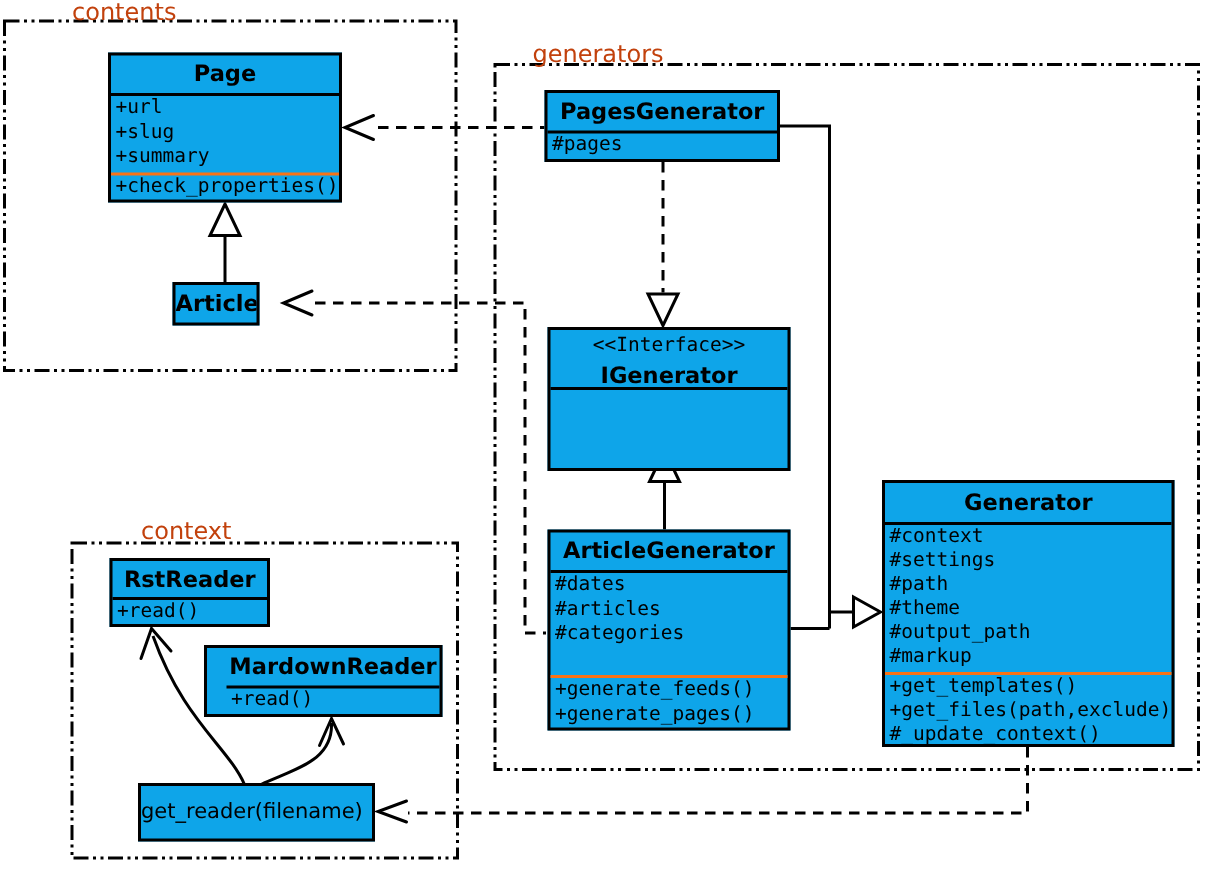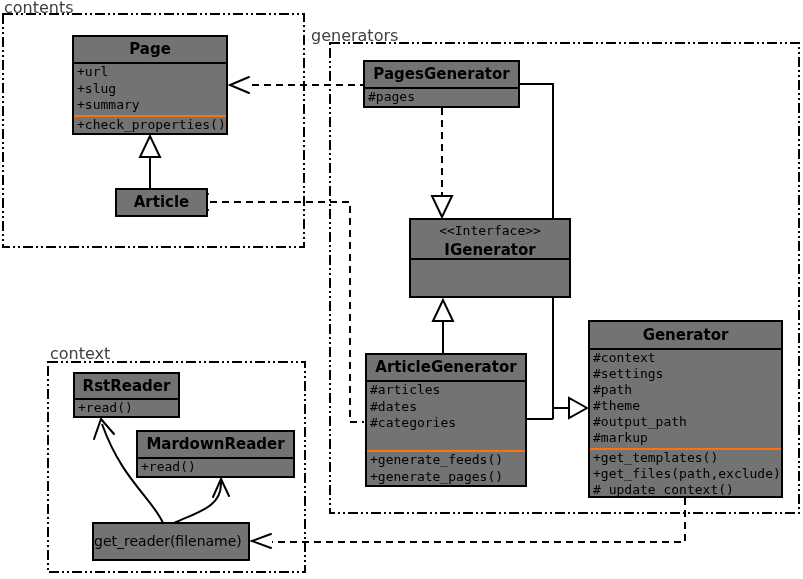--- a/index.html
+++ b/index.html
@@ -1,21 +1,21 @@
 <!DOCTYPE html>
 <html><head>
 <meta charset="utf-8">
 <style>
   html,body{margin:0;padding:0;background:#ffffff;}
   #stage{position:relative;width:803px;height:579px;background:#ffffff;overflow:hidden;
          font-family:"DejaVu Sans",sans-serif;color:#000;}
   #wires{position:absolute;left:0;top:0;}
-  .pkg-label{position:absolute;font:16px "DejaVu Sans",sans-serif;color:#404040;background:transparent;
-             line-height:15px;white-space:nowrap;}
-  .uml-class{position:absolute;box-sizing:border-box;background:#737373;border:2px solid #000;}
+  .pkg-label{position:absolute;font:16px "DejaVu Sans",sans-serif;color:#c2410c;background:transparent;
+             line-height:15px;white-space:nowrap;margin-left:44px;}
+  .uml-class{position:absolute;box-sizing:border-box;background:#0ea5e9;border:2px solid #000;}
   .uml-title{font:bold 15px "DejaVu Sans",sans-serif;text-align:center;height:25px;line-height:25px;
              border-bottom:2px solid #000;overflow:hidden;white-space:nowrap;}
   .uml-title.solo{border-bottom:none;}
   .cmp{overflow:hidden;box-sizing:border-box;}
   .cmp.mid{border-bottom:2px solid #f97316;}
   .ln{font:13px "DejaVu Sans Mono",monospace;line-height:16.5px;padding:0 3px;white-space:pre;}
   .tight .ln{line-height:16px;}
   .stereo{font:13px "DejaVu Sans Mono",monospace;text-align:center;line-height:18px;padding-top:2px;}
   .iface-name{font:bold 15px "DejaVu Sans",sans-serif;text-align:center;line-height:20px;}
   .iface-head{border-bottom:2px solid #000;height:40px;box-sizing:border-box;overflow:hidden;}
@@ -79,43 +79,43 @@
     <div class="cmp mid" style="height:53px;">
       <div class="ln">+url</div>
       <div class="ln">+slug</div>
       <div class="ln">+summary</div>
     </div>
     <div class="cmp">
       <div class="ln">+check_properties()</div>
     </div>
   </div>
 
-  <div class="uml-class" style="left:115px;top:188px;width:93px;height:29px;">
+  <div class="uml-class" style="left:115px;top:188px;width:58px;height:29px;">
     <div class="uml-title solo">Article</div>
   </div>
 
   <div class="uml-class" style="left:363px;top:60px;width:157px;height:48px;">
     <div class="uml-title">PagesGenerator</div>
     <div class="cmp">
       <div class="ln">#pages</div>
     </div>
   </div>
 
-  <div class="uml-class" style="left:365px;top:218px;width:162px;height:80px;margin-left:44px;">
+  <div class="uml-class" style="left:365px;top:218px;width:162px;height:96px;">
     <div class="iface-head">
       <div class="stereo">&lt;&lt;Interface&gt;&gt;</div>
       <div class="iface-name">IGenerator</div>
     </div>
   </div>
 
   <div class="uml-class" style="left:365px;top:353px;width:162px;height:134px;">
     <div class="uml-title">ArticleGenerator</div>
     <div class="cmp mid" style="height:70px;">
+      <div class="ln">#dates</div>
       <div class="ln">#articles</div>
-      <div class="ln">#dates</div>
       <div class="ln">#categories</div>
     </div>
     <div class="cmp">
       <div class="ln">+generate_feeds()</div>
       <div class="ln">+generate_pages()</div>
     </div>
   </div>
 
   <div class="uml-class tight" style="left:588px;top:320px;width:195px;height:178px;">
     <div class="uml-title" style="height:26px;line-height:26px;">Generator</div>
@@ -134,21 +134,21 @@
     </div>
   </div>
 
   <div class="uml-class" style="left:73px;top:372px;width:107px;height:46px;">
     <div class="uml-title" style="height:24px;line-height:24px;">RstReader</div>
     <div class="cmp">
       <div class="ln">+read()</div>
     </div>
   </div>
 
-  <div class="uml-class" style="left:136px;top:430px;width:159px;height:48px;">
+  <div class="uml-class" style="left:136px;top:430px;width:159px;height:48px;padding-left:13px;">
     <div class="uml-title">MardownReader</div>
     <div class="cmp">
       <div class="ln">+read()</div>
     </div>
   </div>
 
   <div class="uml-class fn-box" style="left:92px;top:522px;width:158px;height:39px;">
     <span>get_reader(filename)</span>
   </div>
 

